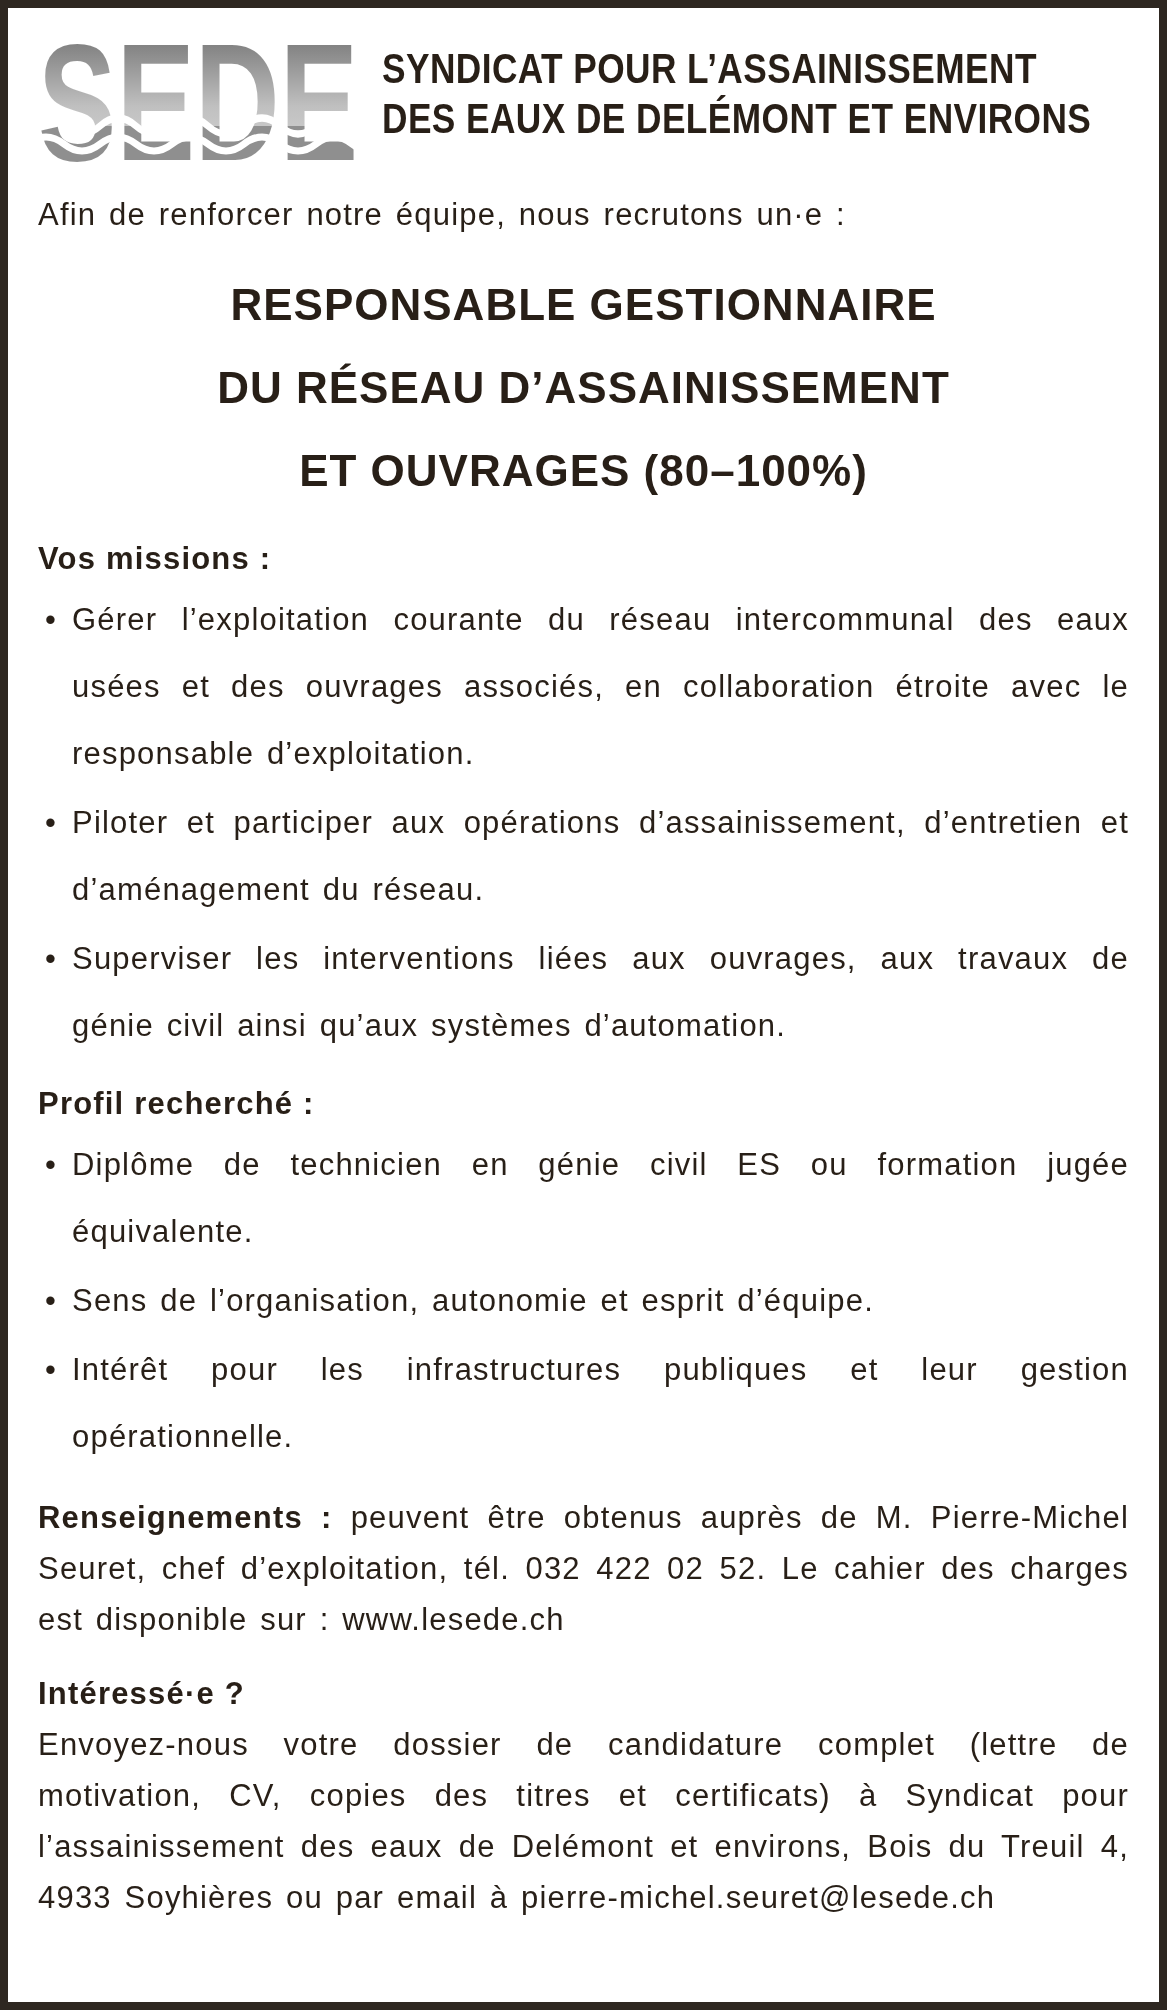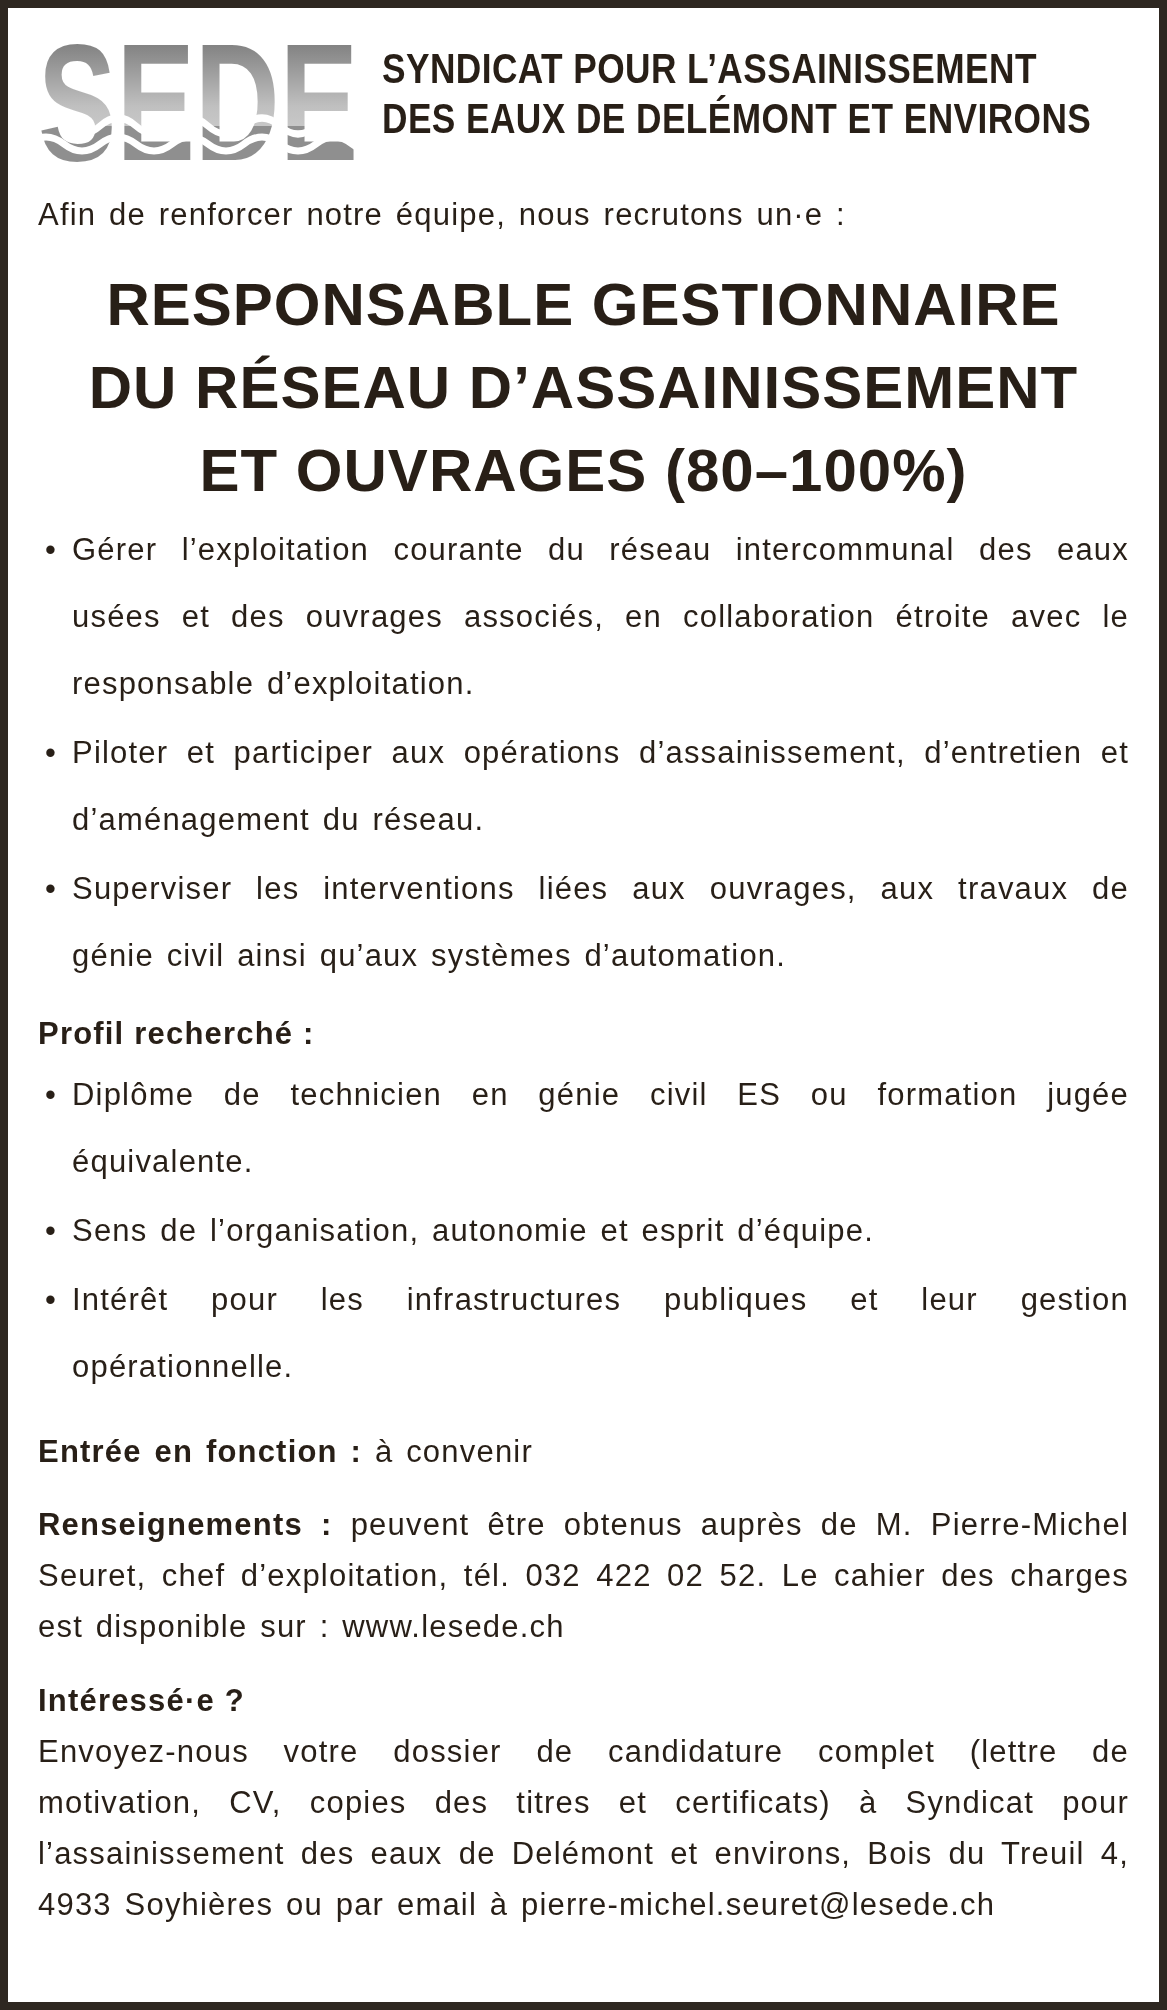--- a/index.html
+++ b/index.html
@@ -18,21 +18,21 @@
   .logo{width:330px;height:125px;flex:0 0 auto;display:block;}
   .org{
     margin-left:14px;padding-top:6px;
     transform:scaleX(0.84);transform-origin:0 0;
     white-space:nowrap;
     font-weight:bold;font-size:42px;line-height:50px;letter-spacing:0.5px;
   }
   .intro{margin:30px 0 0;font-size:31px;line-height:44px;letter-spacing:1.2px;word-spacing:3px;}
   .title{
     margin:26px 0 0;
-    font-size:60px;line-height:83px;font-weight:bold;
+    font-size:44px;line-height:83px;font-weight:bold;
     text-align:center;letter-spacing:1px;
   }
   .title-line{display:block;}
   .sec{margin:22px 0 0;font-size:31px;line-height:46px;font-weight:bold;letter-spacing:1.2px;}
   .mt24{margin-top:24px;}
   .mt26{margin-top:26px;}
   .list{list-style:none;margin:4px 0 0;padding:0;}
   .item{
     position:relative;padding-left:34px;margin:0 0 2px;
     font-size:31px;line-height:67px;
@@ -76,34 +76,34 @@
   </header>
 
   <p class="intro">Afin de renforcer notre équipe, nous recrutons un·e :</p>
 
   <h1 class="title">
     <span class="title-line">RESPONSABLE GESTIONNAIRE</span>
     <span class="title-line">DU RÉSEAU D’ASSAINISSEMENT</span>
     <span class="title-line">ET OUVRAGES (80–100%)</span>
   </h1>
 
+  <div class="sec mt24">Vos missions :</div>
   <ul class="list">
     <li class="item">Gérer l’exploitation courante du réseau intercommunal des eaux usées et des ouvrages associés, en collaboration étroite avec le responsable d’exploitation.</li>
     <li class="item">Piloter et participer aux opérations d’assainissement, d’entretien et d’aménagement du réseau.</li>
     <li class="item">Superviser les interventions liées aux ouvrages, aux travaux de génie civil ainsi qu’aux systèmes d’automation.</li>
   </ul>
 
   <div class="sec">Profil recherché :</div>
   <ul class="list">
     <li class="item">Diplôme de technicien en génie civil ES ou formation jugée équivalente.</li>
     <li class="item">Sens de l’organisation, autonomie et esprit d’équipe.</li>
     <li class="item">Intérêt pour les infrastructures publiques et leur gestion opérationnelle.</li>
   </ul>
 
-  <p class="para mt26"><b>Entrée en fonction :</b> <span>à convenir</span></p>
 
   <p class="para just mt22"><b>Renseignements :</b> <span>peuvent être obtenus auprès de M. Pierre-Michel Seuret, chef d’exploitation, tél. 032 422 02 52. Le cahier des charges est disponible sur : www.lesede.ch</span></p>
 
   <div class="sec mt26">Intéressé·e ?</div>
   <p class="para just tight">Envoyez-nous votre dossier de candidature complet (lettre de motivation, CV, copies des titres et certificats) à Syndicat pour l’assainissement des eaux de Delémont et environs, Bois du Treuil 4, 4933 Soyhières ou par email à pierre-michel.seuret@lesede.ch</p>
 
 
 </div>
 
 </body></html>

